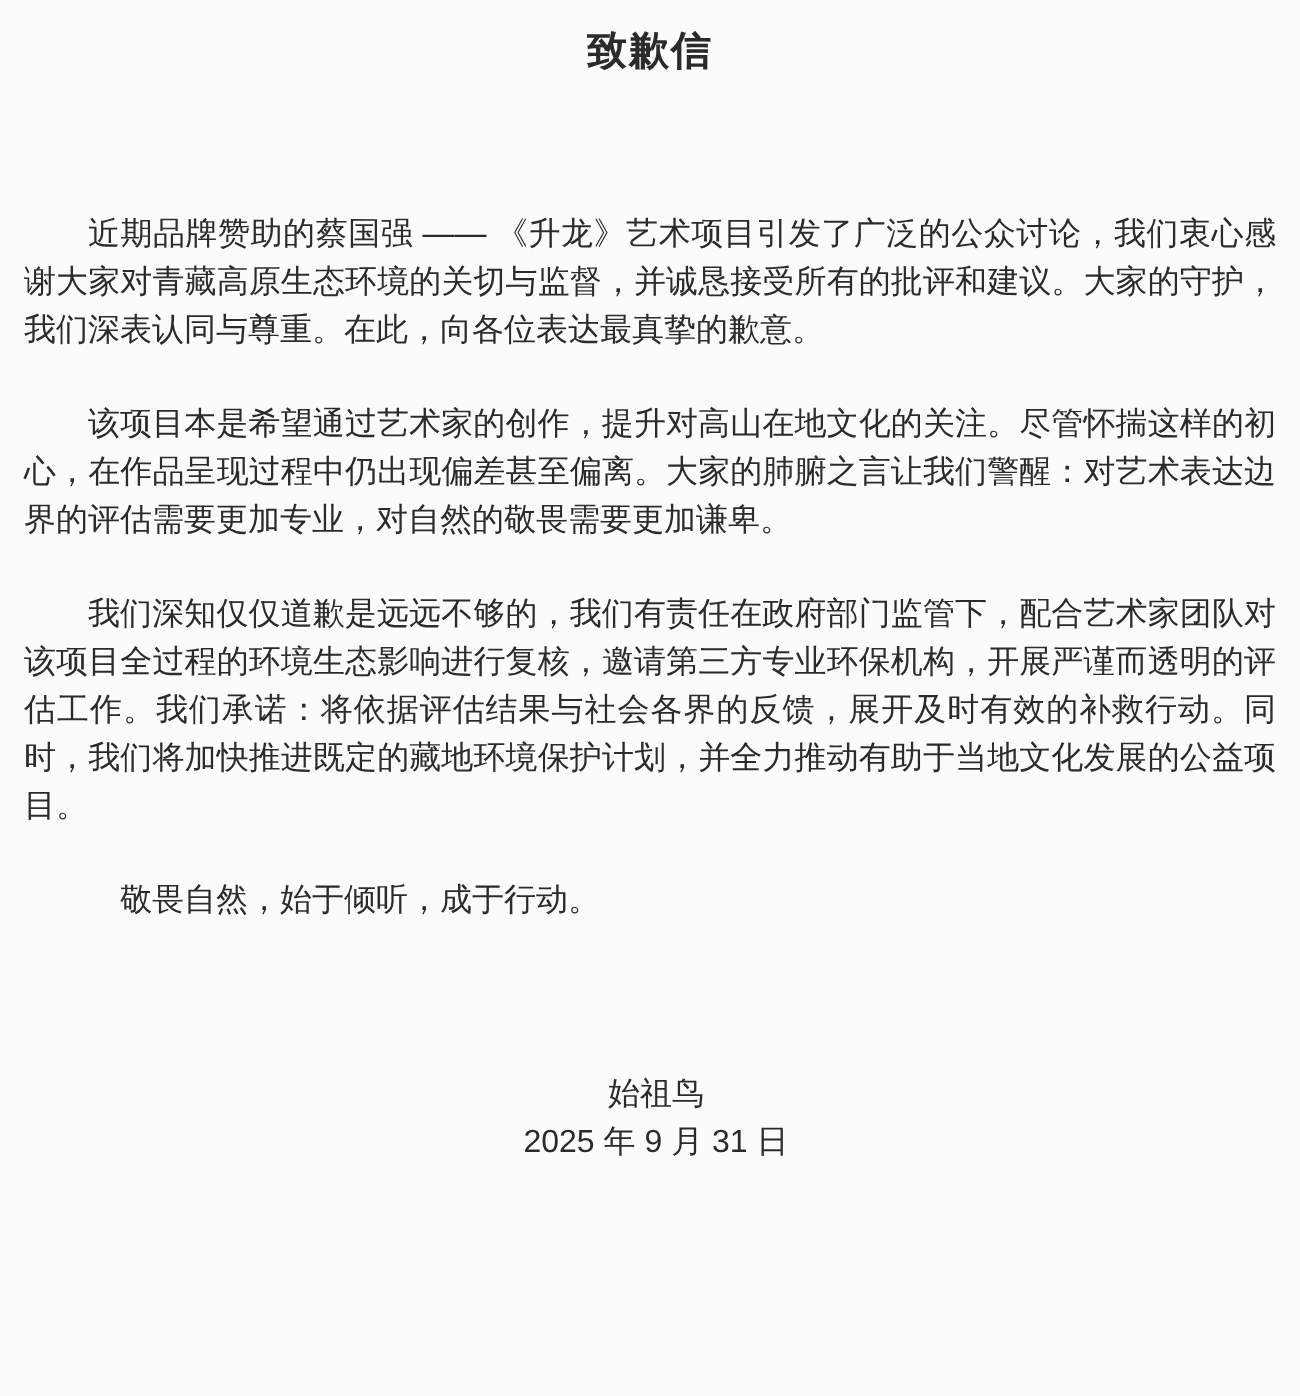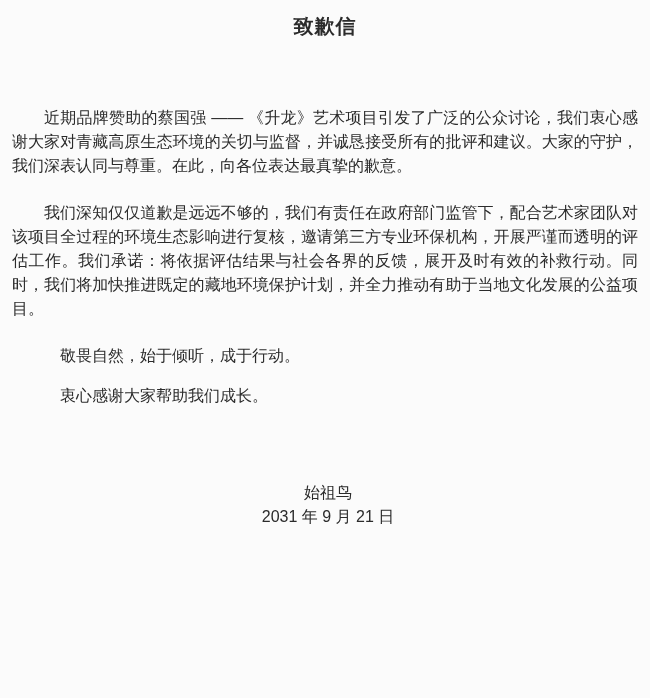--- a/index.html
+++ b/index.html
@@ -61,28 +61,28 @@
 <body>
 
 <div class="page">
 
   <h1 class="title">致歉信</h1>
 
   <div class="letter">
 
     <p>近期品牌赞助的蔡国强 —— 《升龙》艺术项目引发了广泛的公众讨论，我们衷心感谢大家对青藏高原生态环境的关切与监督，并诚恳接受所有的批评和建议。大家的守护，我们深表认同与尊重。在此，向各位表达最真挚的歉意。</p>
 
+    <p>该项目本是希望通过艺术家的创作，提升对高山在地文化的关注。尽管怀揣这样的初心，在作品呈现过程中仍出现偏差甚至偏离。大家的肺腑之言让我们警醒：对艺术表达边界的评估需要更加专业，对自然的敬畏需要更加谦卑。</p>
 
     <p>我们深知仅仅道歉是远远不够的，我们有责任在政府部门监管下，配合艺术家团队对该项目全过程的环境生态影响进行复核，邀请第三方专业环保机构，开展严谨而透明的评估工作。我们承诺：将依据评估结果与社会各界的反馈，展开及时有效的补救行动。同时，我们将加快推进既定的藏地环境保护计划，并全力推动有助于当地文化发展的公益项目。</p>
 
 
     <div class="closing">
       <p>敬畏自然，始于倾听，成于行动。</p>
-      <p>衷心感谢大家帮助我们成长。</p>
     </div>
 
     <div class="signature">
       <p>始祖鸟</p>
-      <p>2031 年 9 月 21 日</p>
+      <p>2025 年 9 月 31 日</p>
     </div>
 
   </div>
 </div>
 
 </body></html>

